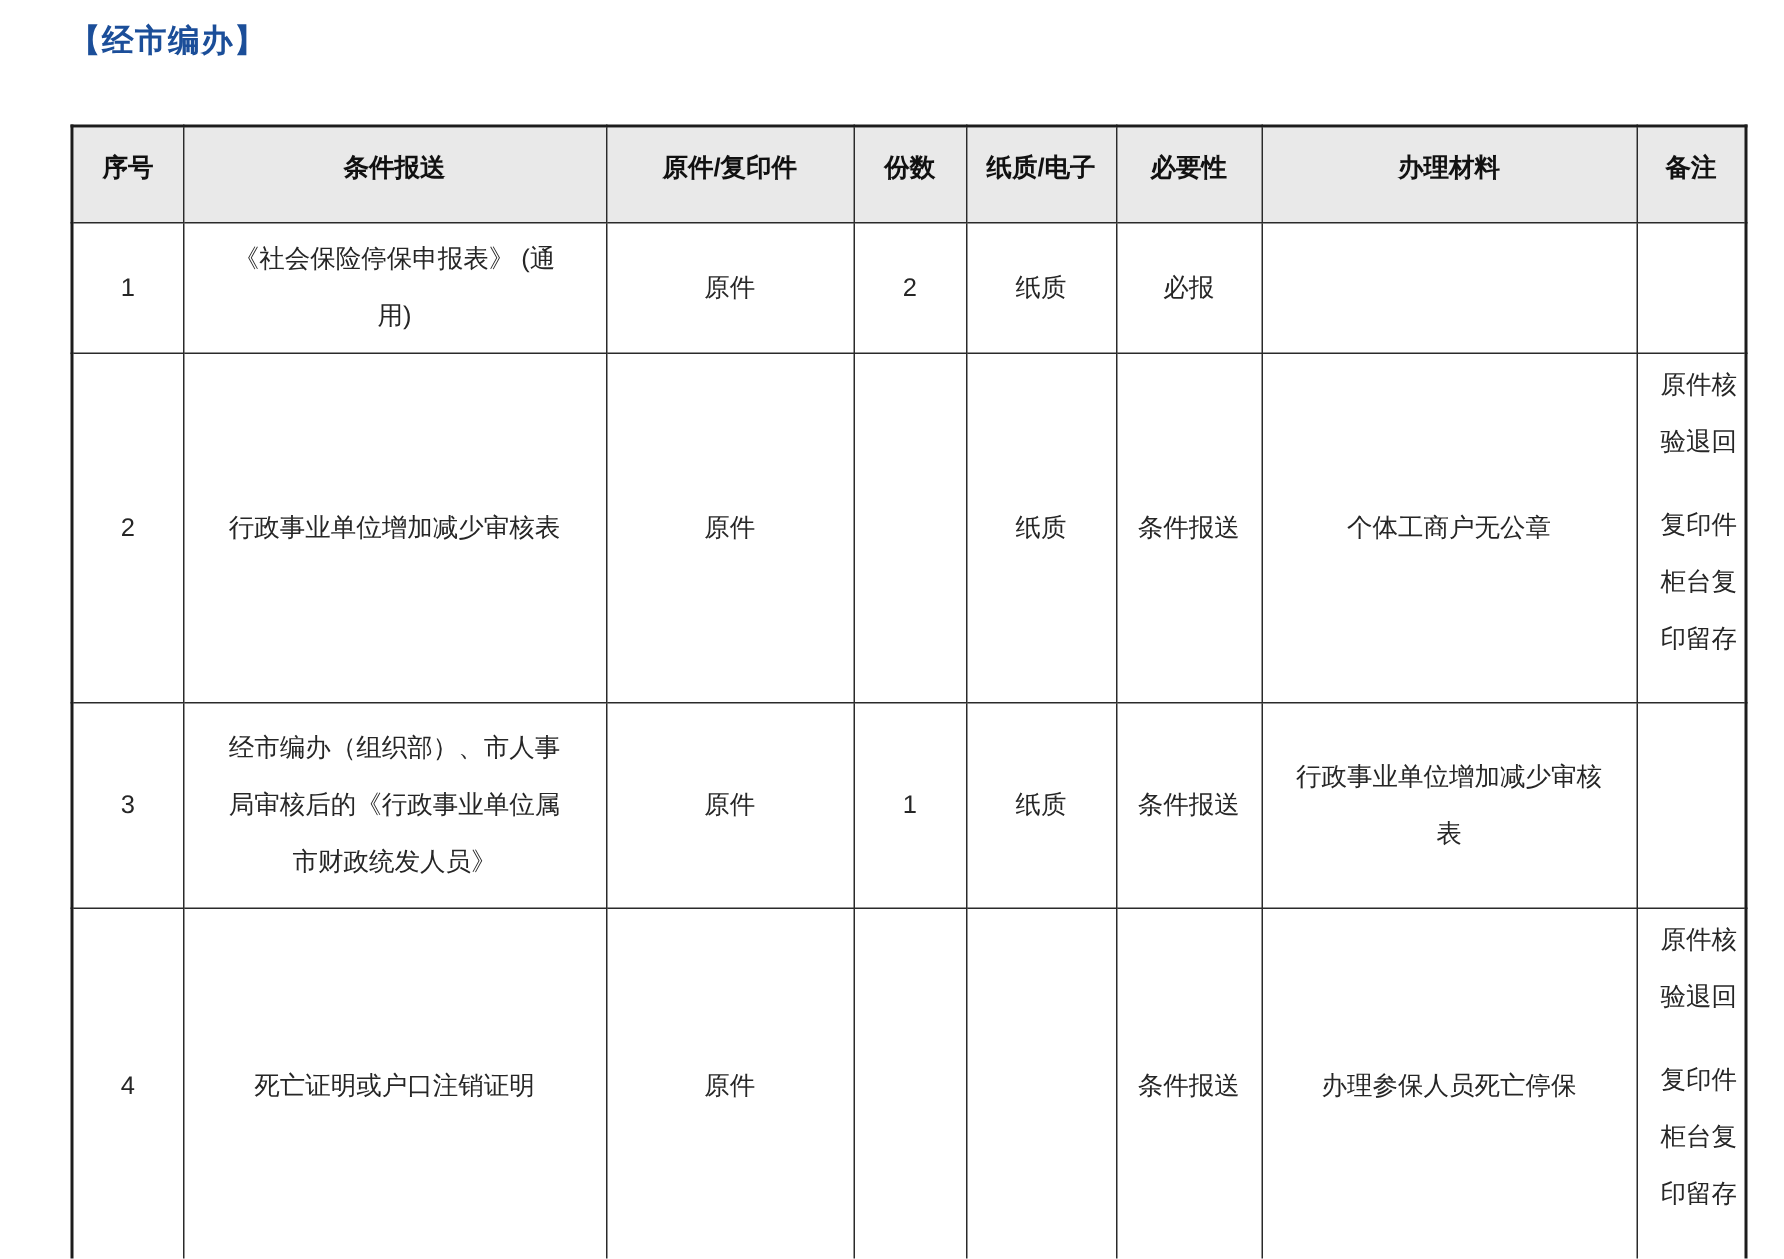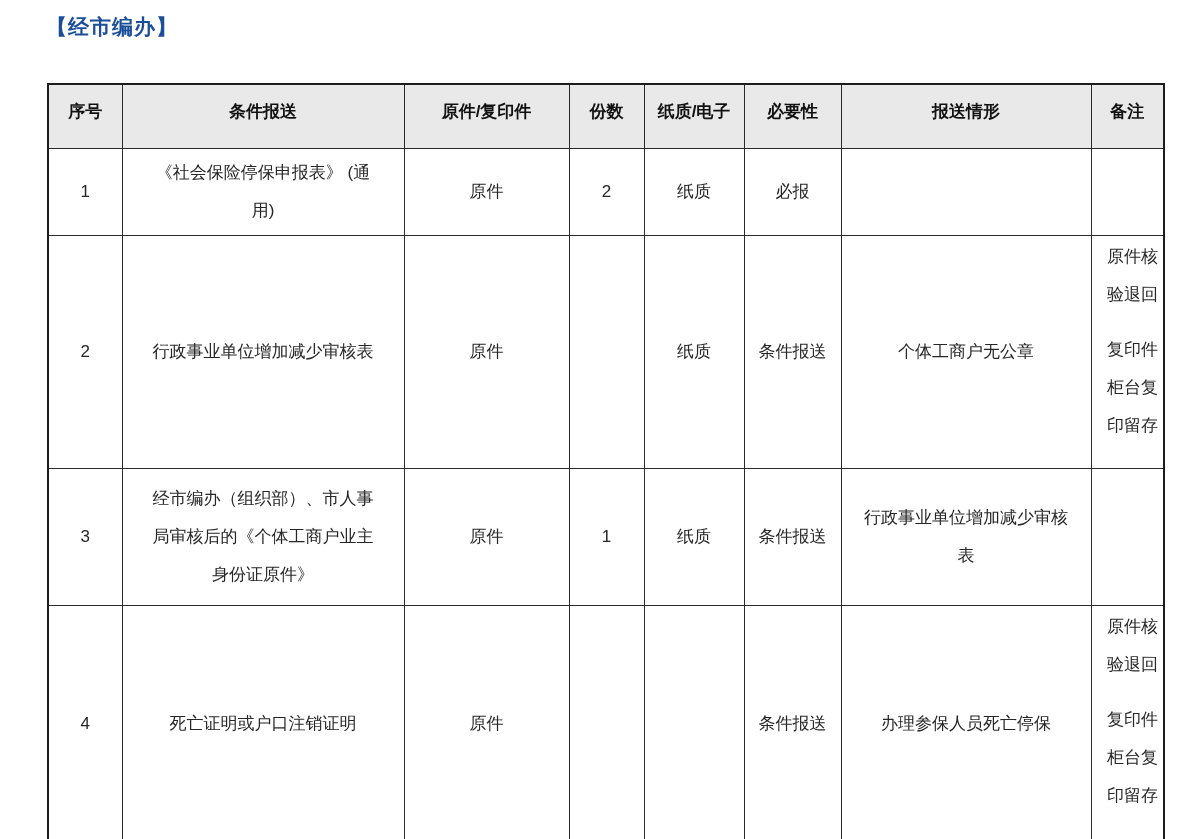--- a/index.html
+++ b/index.html
@@ -58,21 +58,21 @@
     </colgroup>
 
     <tbody>
         <tr class="hrow">
       <th>序号</th>
       <th>条件报送</th>
       <th>原件/复印件</th>
       <th>份数</th>
       <th>纸质/电子</th>
       <th>必要性</th>
-      <th>报送情形</th>
+      <th>办理材料</th>
       <th>备注</th>
     </tr>
 
     <tr class="r1">
       <td>1</td>
       <td class="cell-name">《社会保险停保申报表》 (通用)</td>
       <td>原件</td>
       <td>2</td>
       <td>纸质</td>
       <td>必报</td>
@@ -92,21 +92,21 @@
       <td>条件报送</td>
       <td class="cell-situation">个体工商户无公章</td>
       <td class="cell-remark">
         <p>原件核验退回</p>
         <p>复印件柜台复印留存</p>
       </td>
     </tr>
 
     <tr class="r3">
       <td>3</td>
-      <td class="cell-name">经市编办（组织部）、市人事局审核后的《个体工商户业主身份证原件》</td>
+      <td class="cell-name">经市编办（组织部）、市人事局审核后的《行政事业单位属市财政统发人员》</td>
       <td>原件</td>
       <td>1</td>
       <td>纸质</td>
       <td>条件报送</td>
       <td class="cell-situation">行政事业单位增加减少审核表</td>
       <td class="cell-remark">
         <p></p>
         <p></p>
       </td>
     </tr>

